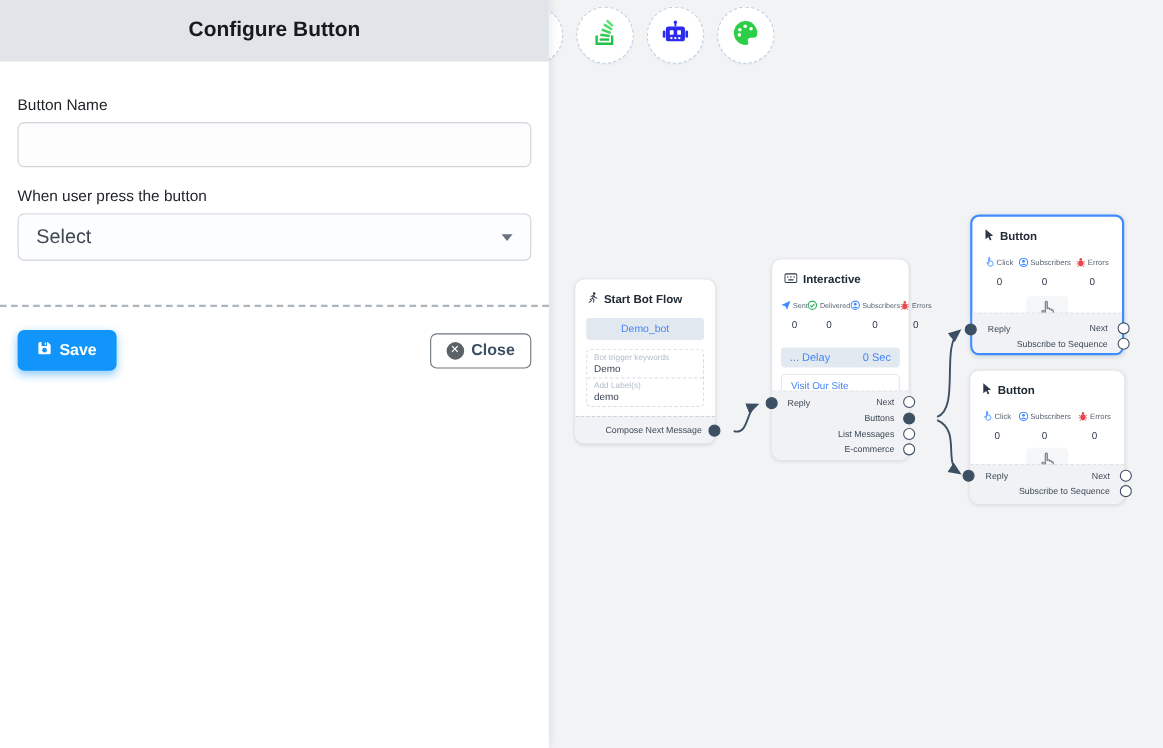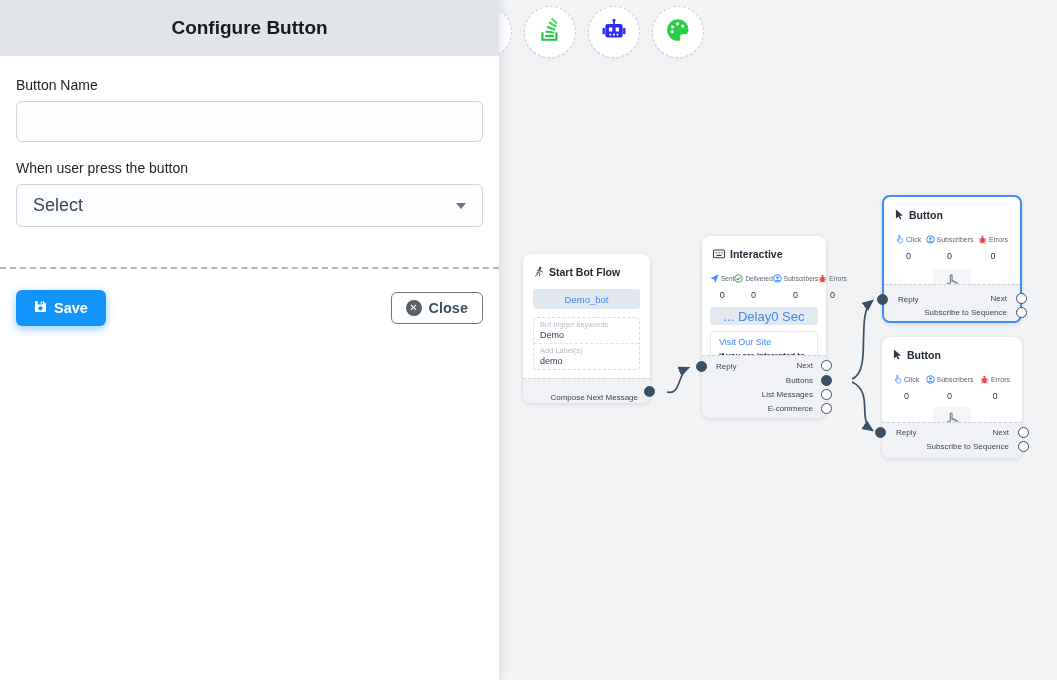--- a/index.html
+++ b/index.html
@@ -26,49 +26,49 @@
   .io-label { position:absolute; font-size:8px; color:#3d4856; line-height:11px; white-space:nowrap; }
 
   
   .bot-pill { margin:4px 10px 0; height:20px; background:#e2e8f0; border-radius:3px;
     display:flex; align-items:center; justify-content:center; font-size:9.5px; color:#4285f4; cursor:pointer; }
   .field-box { margin:8px 10px 0; border:1px dashed #d5dce4; border-radius:4px; }
   .field-row { padding:2px 6px 3px; }
   .field-row + .field-row { border-top:1px dashed #dde3ea; }
   .field-label { font-size:7.5px; color:#b4bdc9; }
   .field-value { font-size:9px; color:#3a4554; margin-top:1px; }
-  .start-footer { height:25px; display:flex; align-items:flex-end; justify-content:flex-end; padding-right:12px;
+  .start-footer { height:25px; display:flex; align-items:center; justify-content:flex-end; padding-right:12px;
     font-size:8px; color:#3d4856; }
 
   
   .stats { display:flex; justify-content:space-between; padding:2px 8px 0; }
   .stat { text-align:center; }
   .stat-top { display:flex; align-items:center; gap:2px; justify-content:center; }
   .stat-label { font-size:6.5px; color:#5a6472; white-space:nowrap; }
   .stats3 .stat-label { font-size:7px; }
   .stat-value { font-size:9px; color:#2d3748; margin-top:3px; }
 
   
-  .delay-bar { margin:7px 8px 0; height:18px; background:#e3e9f1; border-radius:3px;
-    display:flex; align-items:center; justify-content:center; padding:0 8px;
-    font-size:13px; color:#4285f4; cursor:pointer; }
+  .delay-bar { margin:16px 8px 0; height:18px; background:#e3e9f1; border-radius:3px;
+    display:flex; align-items:center; justify-content:space-between; padding:0 8px;
+    font-size:10px; color:#4285f4; cursor:pointer; }
   .msg-box { margin:6px 8px 0; background:#fff; border:1px solid #e2e8f0; border-radius:4px; padding:5px 8px 6px; cursor:pointer; }
   .msg-title { font-size:9px; color:#4285f4; }
   .msg-body { font-size:8px; font-weight:600; color:#28303b; margin-top:4px; }
 
   
   .hand-box { width:38px; height:30px; margin:8px auto 0; background:#f5f6f8; border-radius:4px;
     display:flex; align-items:center; justify-content:center; }
 
   
   .panel { position:absolute; left:0; top:0; width:499px; height:680px; background:#fff; z-index:20;
     box-shadow:2px 0 8px rgba(30,40,60,.10); }
   .panel-header { height:56px; background:#e1e5ea; display:flex; align-items:center; justify-content:center; }
   .panel-title { font-size:19px; font-weight:700; color:#16191d; }
-  .panel-body { padding:21px 16px 0; }
+  .panel-body { padding:31px 16px 0; }
   .form-label { font-size:14px; color:#212529; display:block; margin-bottom:8px; }
   .text-input { width:100%; height:41px; border:1px solid #ced4da; border-radius:6px; background:#fdfdfe;
     padding:0 12px; font-size:14px; color:#212529; outline:none; }
   .select-box { width:100%; height:43px; border:1px solid #ced4da; border-radius:6px; background:#fcfdfe;
     display:flex; align-items:center; justify-content:space-between; padding:0 16px; cursor:pointer; }
   .select-value { font-size:18px; color:#3d4752; }
   .caret { width:0; height:0; border-left:5px solid transparent; border-right:5px solid transparent;
     border-top:6px solid #6b7280; }
   .panel-divider { border:none; border-top:2px dashed #adb5bd; margin:40px 0 0; }
   .actions { display:flex; align-items:center; justify-content:space-between; padding:21px 16px 0; }

